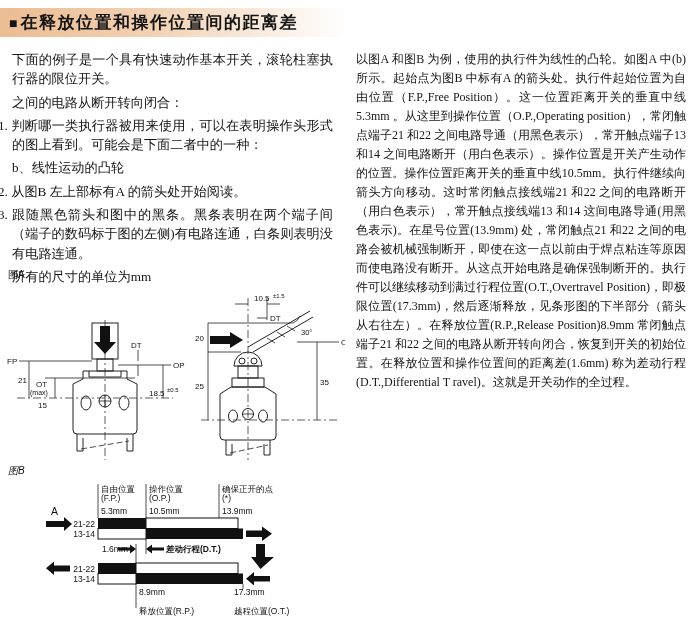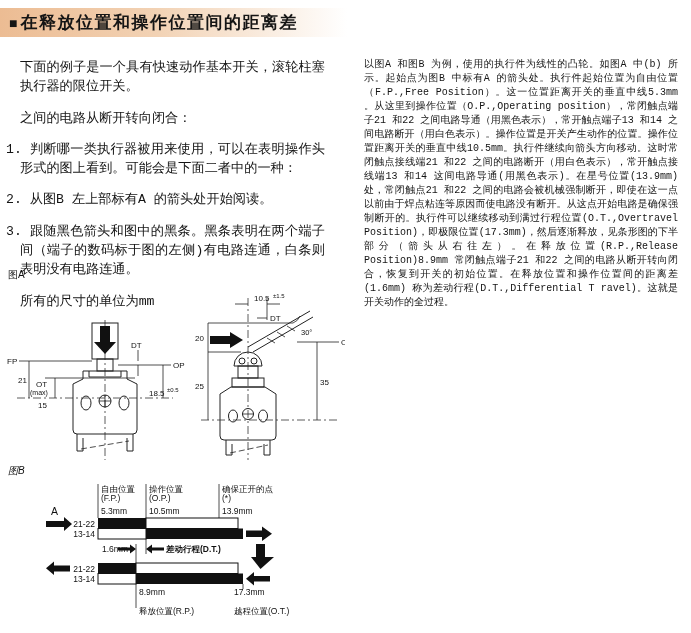--- a/index.html
+++ b/index.html
@@ -7,22 +7,22 @@
         font-family:"Liberation Serif",serif;color:#141414;overflow:hidden;}
   .header{position:absolute;left:0;top:8px;width:347px;height:29px;
         background:linear-gradient(90deg,#ecbc93 0%,#f2d2b4 45%,#ffffff 100%);
         display:flex;align-items:center;box-sizing:border-box;padding-left:9px;
         font-family:"Liberation Sans",sans-serif;font-weight:bold;font-size:17px;
         letter-spacing:1.5px;color:#151515;}
   .header .bullet{font-size:14px;margin-right:3px;letter-spacing:0;}
   .col-left{position:absolute;left:8px;top:46px;width:329px;
         font-size:13.2px;line-height:19.3px;text-align:justify;}
   .col-right{position:absolute;left:352px;top:46px;width:338px;
-        font-size:10px;line-height:14px;text-align:justify;}
-  .col-left p,.col-right p{margin:12px;padding:0;font-family:Liberation Mono, monospace;}
+        font-size:12px;line-height:19px;text-align:justify;}
+  .col-left p,.col-right p{margin:4px;padding:0;}
   .hang{padding-left:14px;text-indent:-14px;}
   .sub{padding-left:18px;}
   .fig-label{position:absolute;font-family:"Liberation Sans",sans-serif;
         font-size:10px;color:#111;}
   svg{position:absolute;}
   svg text{font-family:"Liberation Sans",sans-serif;fill:#111;stroke:none;}
   .ln{stroke:#222;stroke-width:1;fill:none;}
   .thin{stroke:#222;stroke-width:0.8;fill:none;}
   .cl{stroke:#333;stroke-width:0.8;fill:none;stroke-dasharray:8 3 2 3;}
   .blk{fill:#111;stroke:none;}
@@ -35,20 +35,21 @@
 
   <div class="header">
     <span class="bullet">■</span>
     <span>在释放位置和操作位置间的距离差</span>
   </div>
 
   <div class="col-left">
     <p>下面的例子是一个具有快速动作基本开关，滚轮柱塞执行器的限位开关。</p>
     <p>之间的电路从断开转向闭合：</p>
     <p class="hang">1. 判断哪一类执行器被用来使用，可以在表明操作头形式的图上看到。可能会是下面二者中的一种：</p>
+    <p class="sub">b、线性运动的凸轮</p>
     <p class="hang">2. 从图B 左上部标有A 的箭头处开始阅读。</p>
     <p class="hang">3. 跟随黑色箭头和图中的黑条。黑条表明在两个端子间（端子的数码标于图的左侧)有电路连通，白条则表明没有电路连通。</p>
     <p>所有的尺寸的单位为mm</p>
   </div>
 
   <div class="col-right">
     <p>以图A 和图B 为例，使用的执行件为线性的凸轮。如图A 中(b) 所示。起始点为图B 中标有A 的箭头处。执行件起始位置为自由位置（F.P.,Free Position）。这一位置距离开关的垂直中线5.3mm 。从这里到操作位置（O.P.,Operating position），常闭触点端子21 和22 之间电路导通（用黑色表示），常开触点端子13 和14 之间电路断开（用白色表示）。操作位置是开关产生动作的位置。操作位置距离开关的垂直中线10.5mm。执行件继续向箭头方向移动。这时常闭触点接线端21 和22 之间的电路断开（用白色表示），常开触点接线端13 和14 这间电路导通(用黑色表示)。在星号位置(13.9mm) 处，常闭触点21 和22 之间的电路会被机械强制断开，即使在这一点以前由于焊点粘连等原因而使电路没有断开。从这点开始电路是确保强制断开的。执行件可以继续移动到满过行程位置(O.T.,Overtravel Position)，即极限位置(17.3mm)，然后逐渐释放，见条形图的下半部分（箭头从右往左）。在释放位置(R.P.,Release Position)8.9mm 常闭触点端子21 和22 之间的电路从断开转向闭合，恢复到开关的初始位置。在释放位置和操作位置间的距离差(1.6mm) 称为差动行程(D.T.,Differential T ravel)。这就是开关动作的全过程。</p>
   </div>
 
   <div class="fig-label" style="left:8px;top:268px;">图A</div>

